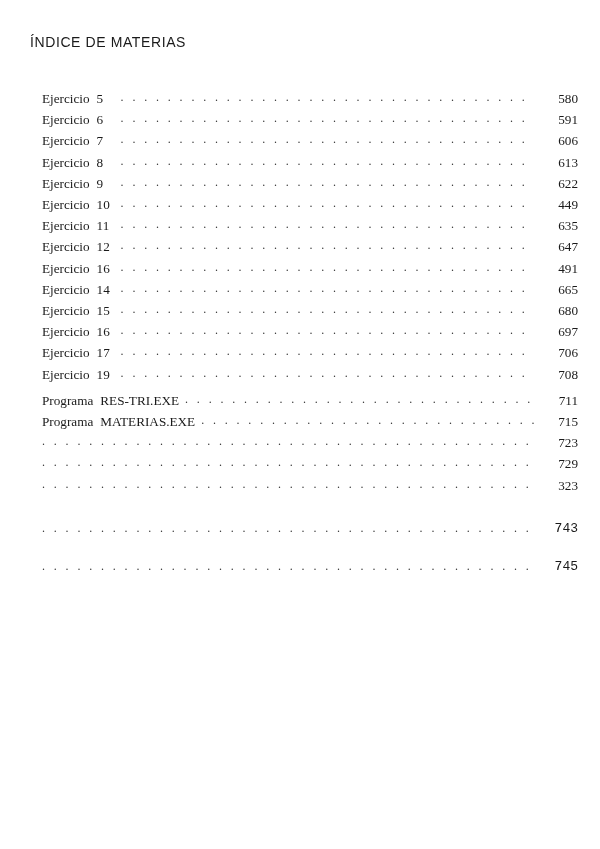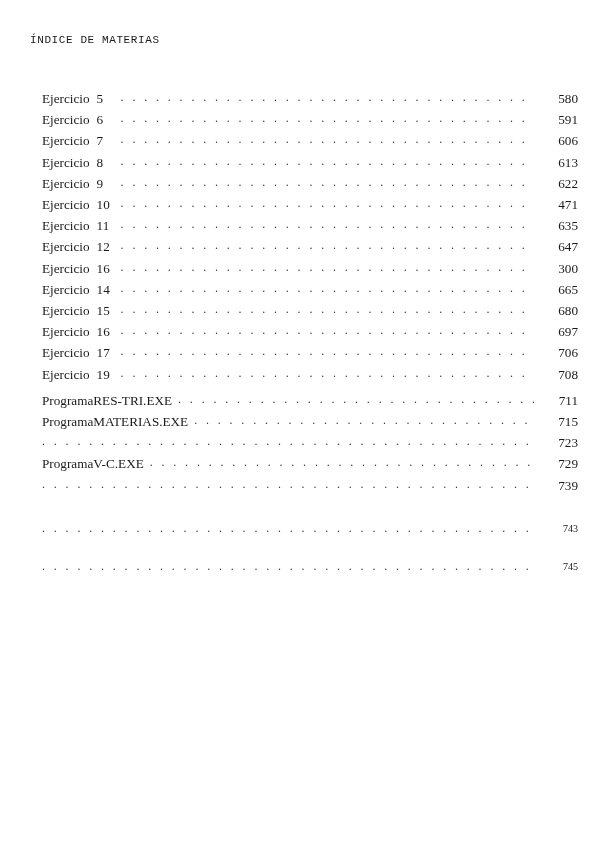--- a/index.html
+++ b/index.html
@@ -19,22 +19,22 @@
     position: absolute;
     left: 0;
     top: 0;
     width: 600px;
     height: 849px;
   }
   .running-head {
     position: absolute;
     left: 30px;
     top: 34px;
-    font-family: Liberation Mono, monospace;
-    font-size: 11px;
+    font-family: Liberation Sans, sans-serif;
+    font-size: 14px;
     letter-spacing: 0.6px;
     color: #1a1a1a;
     white-space: nowrap;
   }
   .toc {
     position: absolute;
     left: 42px;
     top: 88px;
     width: 536px;
   }
@@ -71,35 +71,37 @@
     display: inline-block;
   }
   .label .num {
     display: inline-block;
     min-width: 18px;
     text-align: left;
     margin-left: 7px;
   }
   .label .prog {
     display: inline-block;
+    margin-left: 7px;
   }
   .section-entry {
     font-family: "Liberation Serif", serif;
     font-weight: bold;
     font-size: 15.4px;
     line-height: 22px;
   }
   .section-entry .dots {
     font-weight: normal;
     font-size: 12px;
     letter-spacing: 2.9px;
   }
   .section-entry .page-num {
     font-weight: normal;
-    font-size: 10px;
+    font-size: 13px;
+    font-family: Liberation Mono, monospace;
   }
   .gap-before-glosario { height: 22px; }
   .gap-before-biblio { height: 16px; }
   .gap-after-exercises { height: 5px; }
 </style>
 </head>
 <body>
 
 <div class="page">
 
@@ -128,36 +130,36 @@
       <span class="page-num">613</span>
     </div>
     <div class="toc-entry">
       <span class="label"><span class="word">Ejercicio</span><span class="num">9</span></span>
       <span class="dots">. . . . . . . . . . . . . . . . . . . . . . . . . . . . . . . . . . . . . . . . . . . . . . . . . . . . . . . . . . . . . . . . . . . . . . . . . . . . . . . . . . . . . . . . . . . . . . . . . . . . . . . . . . . . . . . . . . .</span>
       <span class="page-num">622</span>
     </div>
     <div class="toc-entry">
       <span class="label"><span class="word">Ejercicio</span><span class="num">10</span></span>
       <span class="dots">. . . . . . . . . . . . . . . . . . . . . . . . . . . . . . . . . . . . . . . . . . . . . . . . . . . . . . . . . . . . . . . . . . . . . . . . . . . . . . . . . . . . . . . . . . . . . . . . . . . . . . . . . . . . . . . . . . .</span>
-      <span class="page-num">471</span>
+      <span class="page-num">449</span>
     </div>
     <div class="toc-entry">
       <span class="label"><span class="word">Ejercicio</span><span class="num">11</span></span>
       <span class="dots">. . . . . . . . . . . . . . . . . . . . . . . . . . . . . . . . . . . . . . . . . . . . . . . . . . . . . . . . . . . . . . . . . . . . . . . . . . . . . . . . . . . . . . . . . . . . . . . . . . . . . . . . . . . . . . . . . . .</span>
       <span class="page-num">635</span>
     </div>
     <div class="toc-entry">
       <span class="label"><span class="word">Ejercicio</span><span class="num">12</span></span>
       <span class="dots">. . . . . . . . . . . . . . . . . . . . . . . . . . . . . . . . . . . . . . . . . . . . . . . . . . . . . . . . . . . . . . . . . . . . . . . . . . . . . . . . . . . . . . . . . . . . . . . . . . . . . . . . . . . . . . . . . . .</span>
       <span class="page-num">647</span>
     </div>
     <div class="toc-entry">
       <span class="label"><span class="word">Ejercicio</span><span class="num">16</span></span>
       <span class="dots">. . . . . . . . . . . . . . . . . . . . . . . . . . . . . . . . . . . . . . . . . . . . . . . . . . . . . . . . . . . . . . . . . . . . . . . . . . . . . . . . . . . . . . . . . . . . . . . . . . . . . . . . . . . . . . . . . . .</span>
-      <span class="page-num">300</span>
+      <span class="page-num">491</span>
     </div>
     <div class="toc-entry">
       <span class="label"><span class="word">Ejercicio</span><span class="num">14</span></span>
       <span class="dots">. . . . . . . . . . . . . . . . . . . . . . . . . . . . . . . . . . . . . . . . . . . . . . . . . . . . . . . . . . . . . . . . . . . . . . . . . . . . . . . . . . . . . . . . . . . . . . . . . . . . . . . . . . . . . . . . . . .</span>
       <span class="page-num">665</span>
     </div>
     <div class="toc-entry">
       <span class="label"><span class="word">Ejercicio</span><span class="num">15</span></span>
       <span class="dots">. . . . . . . . . . . . . . . . . . . . . . . . . . . . . . . . . . . . . . . . . . . . . . . . . . . . . . . . . . . . . . . . . . . . . . . . . . . . . . . . . . . . . . . . . . . . . . . . . . . . . . . . . . . . . . . . . . .</span>
       <span class="page-num">680</span>
@@ -188,27 +190,26 @@
     <div class="toc-entry">
       <span class="label"><span class="word">Programa</span><span class="prog">MATERIAS.EXE</span></span>
       <span class="dots">. . . . . . . . . . . . . . . . . . . . . . . . . . . . . . . . . . . . . . . . . . . . . . . . . . . . . . . . . . . . . . . . . . . . . . . . . . . . . . . . . . . . . . . . . . . . . . . . . . . . . . . . . . . . . . . . . . .</span>
       <span class="page-num">715</span>
     </div>
     <div class="toc-entry">
       <span class="dots">. . . . . . . . . . . . . . . . . . . . . . . . . . . . . . . . . . . . . . . . . . . . . . . . . . . . . . . . . . . . . . . . . . . . . . . . . . . . . . . . . . . . . . . . . . . . . . . . . . . . . . . . . . . . . . . . . . .</span>
       <span class="page-num">723</span>
     </div>
     <div class="toc-entry">
-      <span class="label"><span class="word">Programa</span><span class="prog">V-C.EXE</span></span>
       <span class="dots">. . . . . . . . . . . . . . . . . . . . . . . . . . . . . . . . . . . . . . . . . . . . . . . . . . . . . . . . . . . . . . . . . . . . . . . . . . . . . . . . . . . . . . . . . . . . . . . . . . . . . . . . . . . . . . . . . . .</span>
       <span class="page-num">729</span>
     </div>
     <div class="toc-entry">
       <span class="dots">. . . . . . . . . . . . . . . . . . . . . . . . . . . . . . . . . . . . . . . . . . . . . . . . . . . . . . . . . . . . . . . . . . . . . . . . . . . . . . . . . . . . . . . . . . . . . . . . . . . . . . . . . . . . . . . . . . .</span>
-      <span class="page-num">739</span>
+      <span class="page-num">323</span>
     </div>
 
     <div class="gap-before-glosario"></div>
 
     <div class="toc-entry section-entry">
       <span class="dots">. . . . . . . . . . . . . . . . . . . . . . . . . . . . . . . . . . . . . . . . . . . . . . . . . . . . . . . . . . . . . . . . . . . . . . . . . . . . . . . . . . . . . . . . . . . . . . . . . . . . . . . . . . . . . . . . . . .</span>
       <span class="page-num">743</span>
     </div>
 
     <div class="gap-before-biblio"></div>

